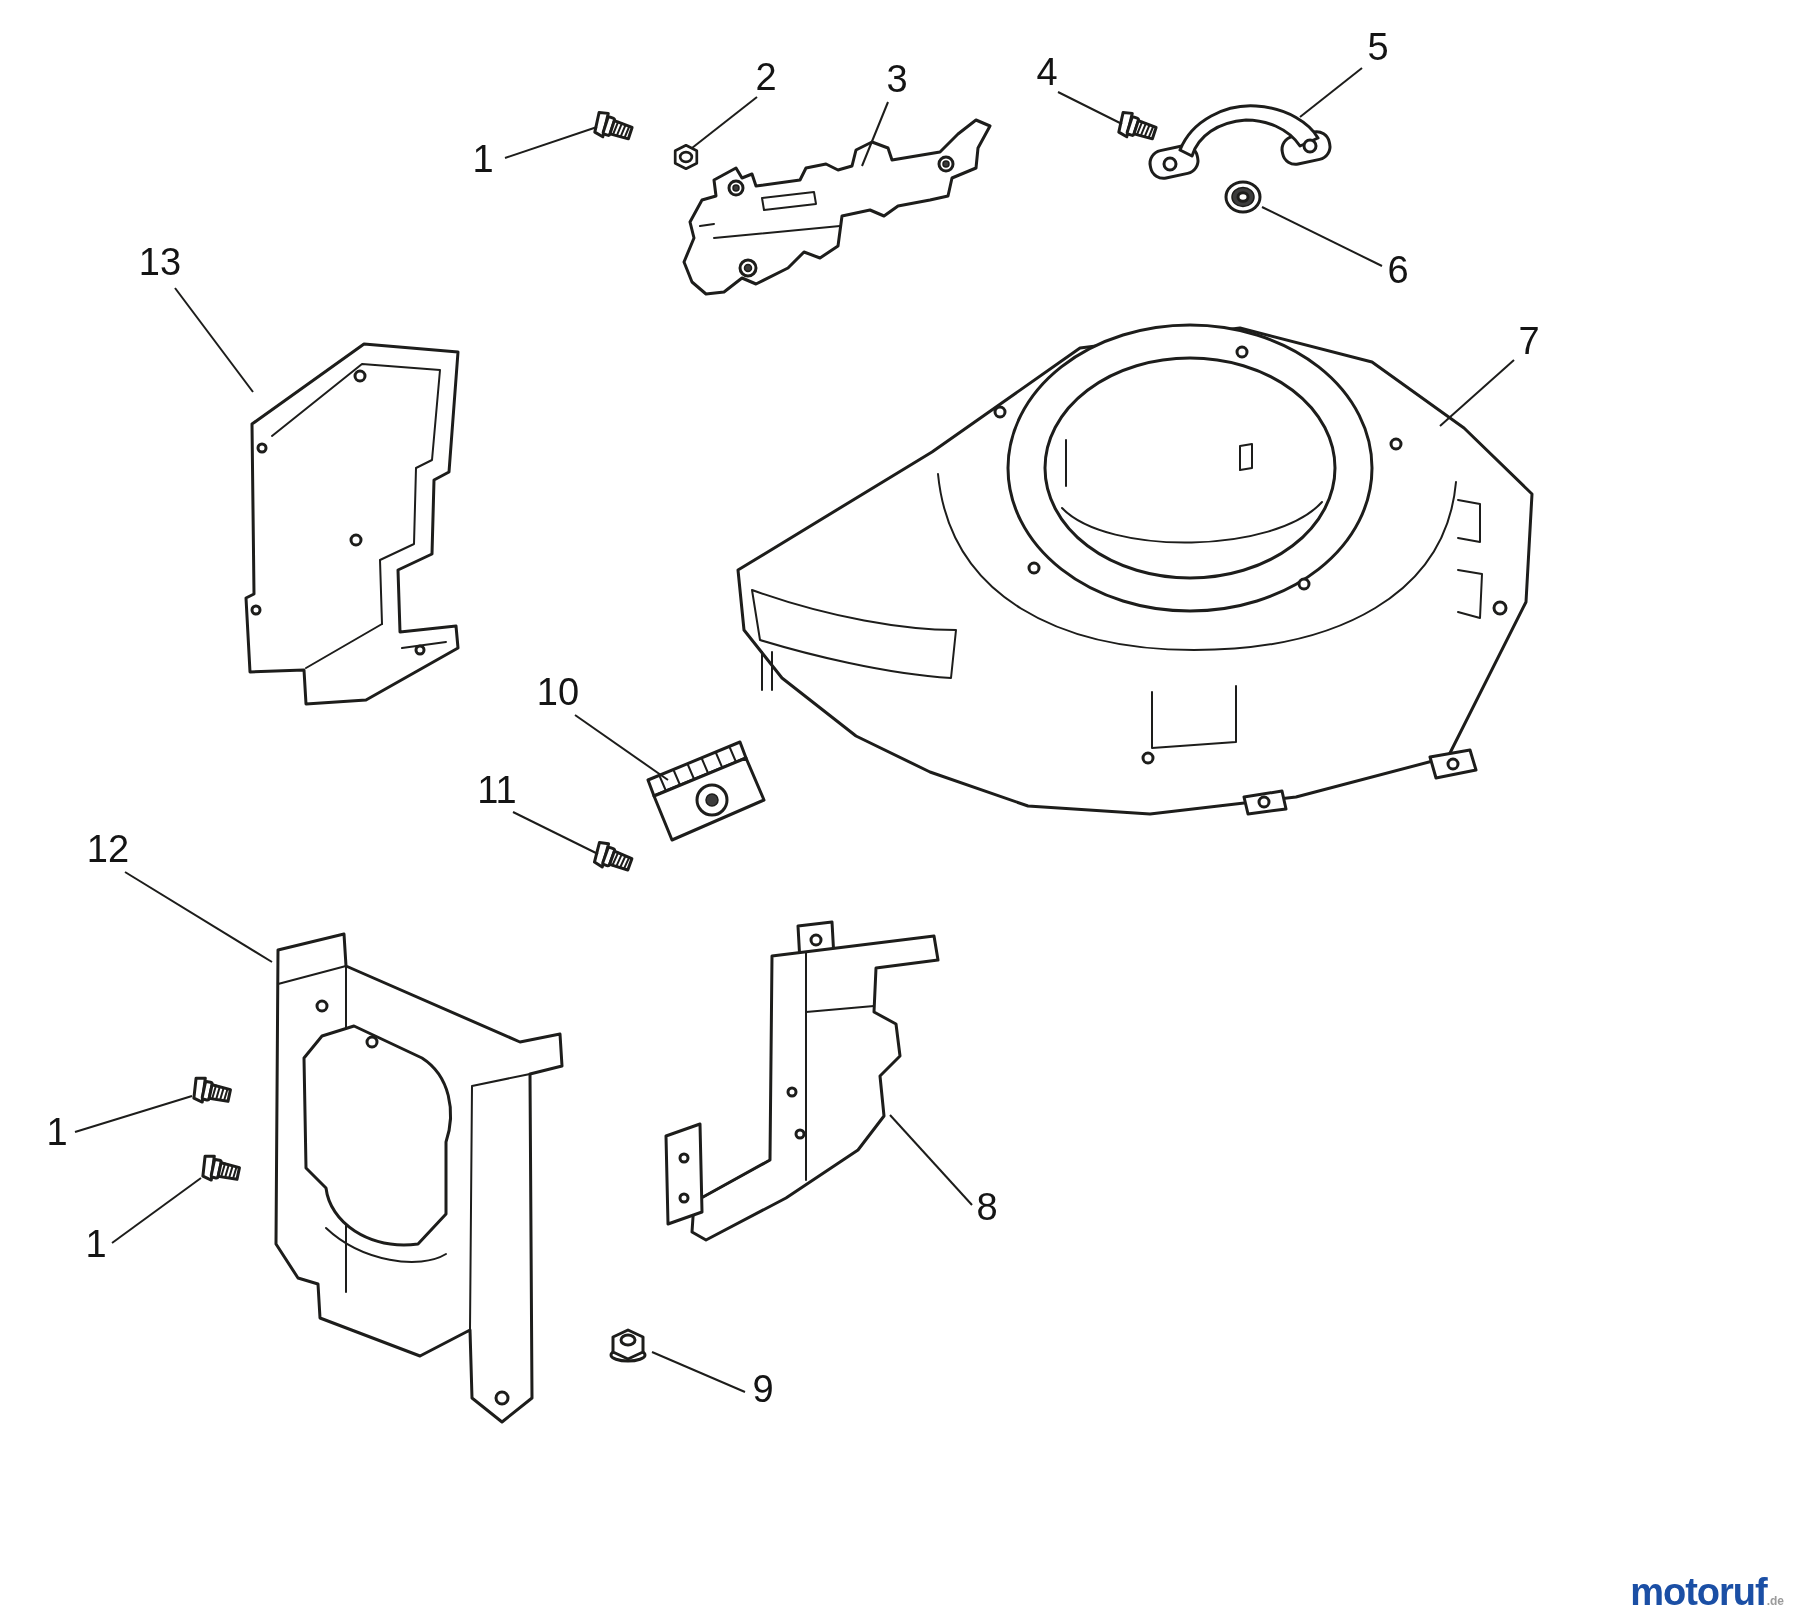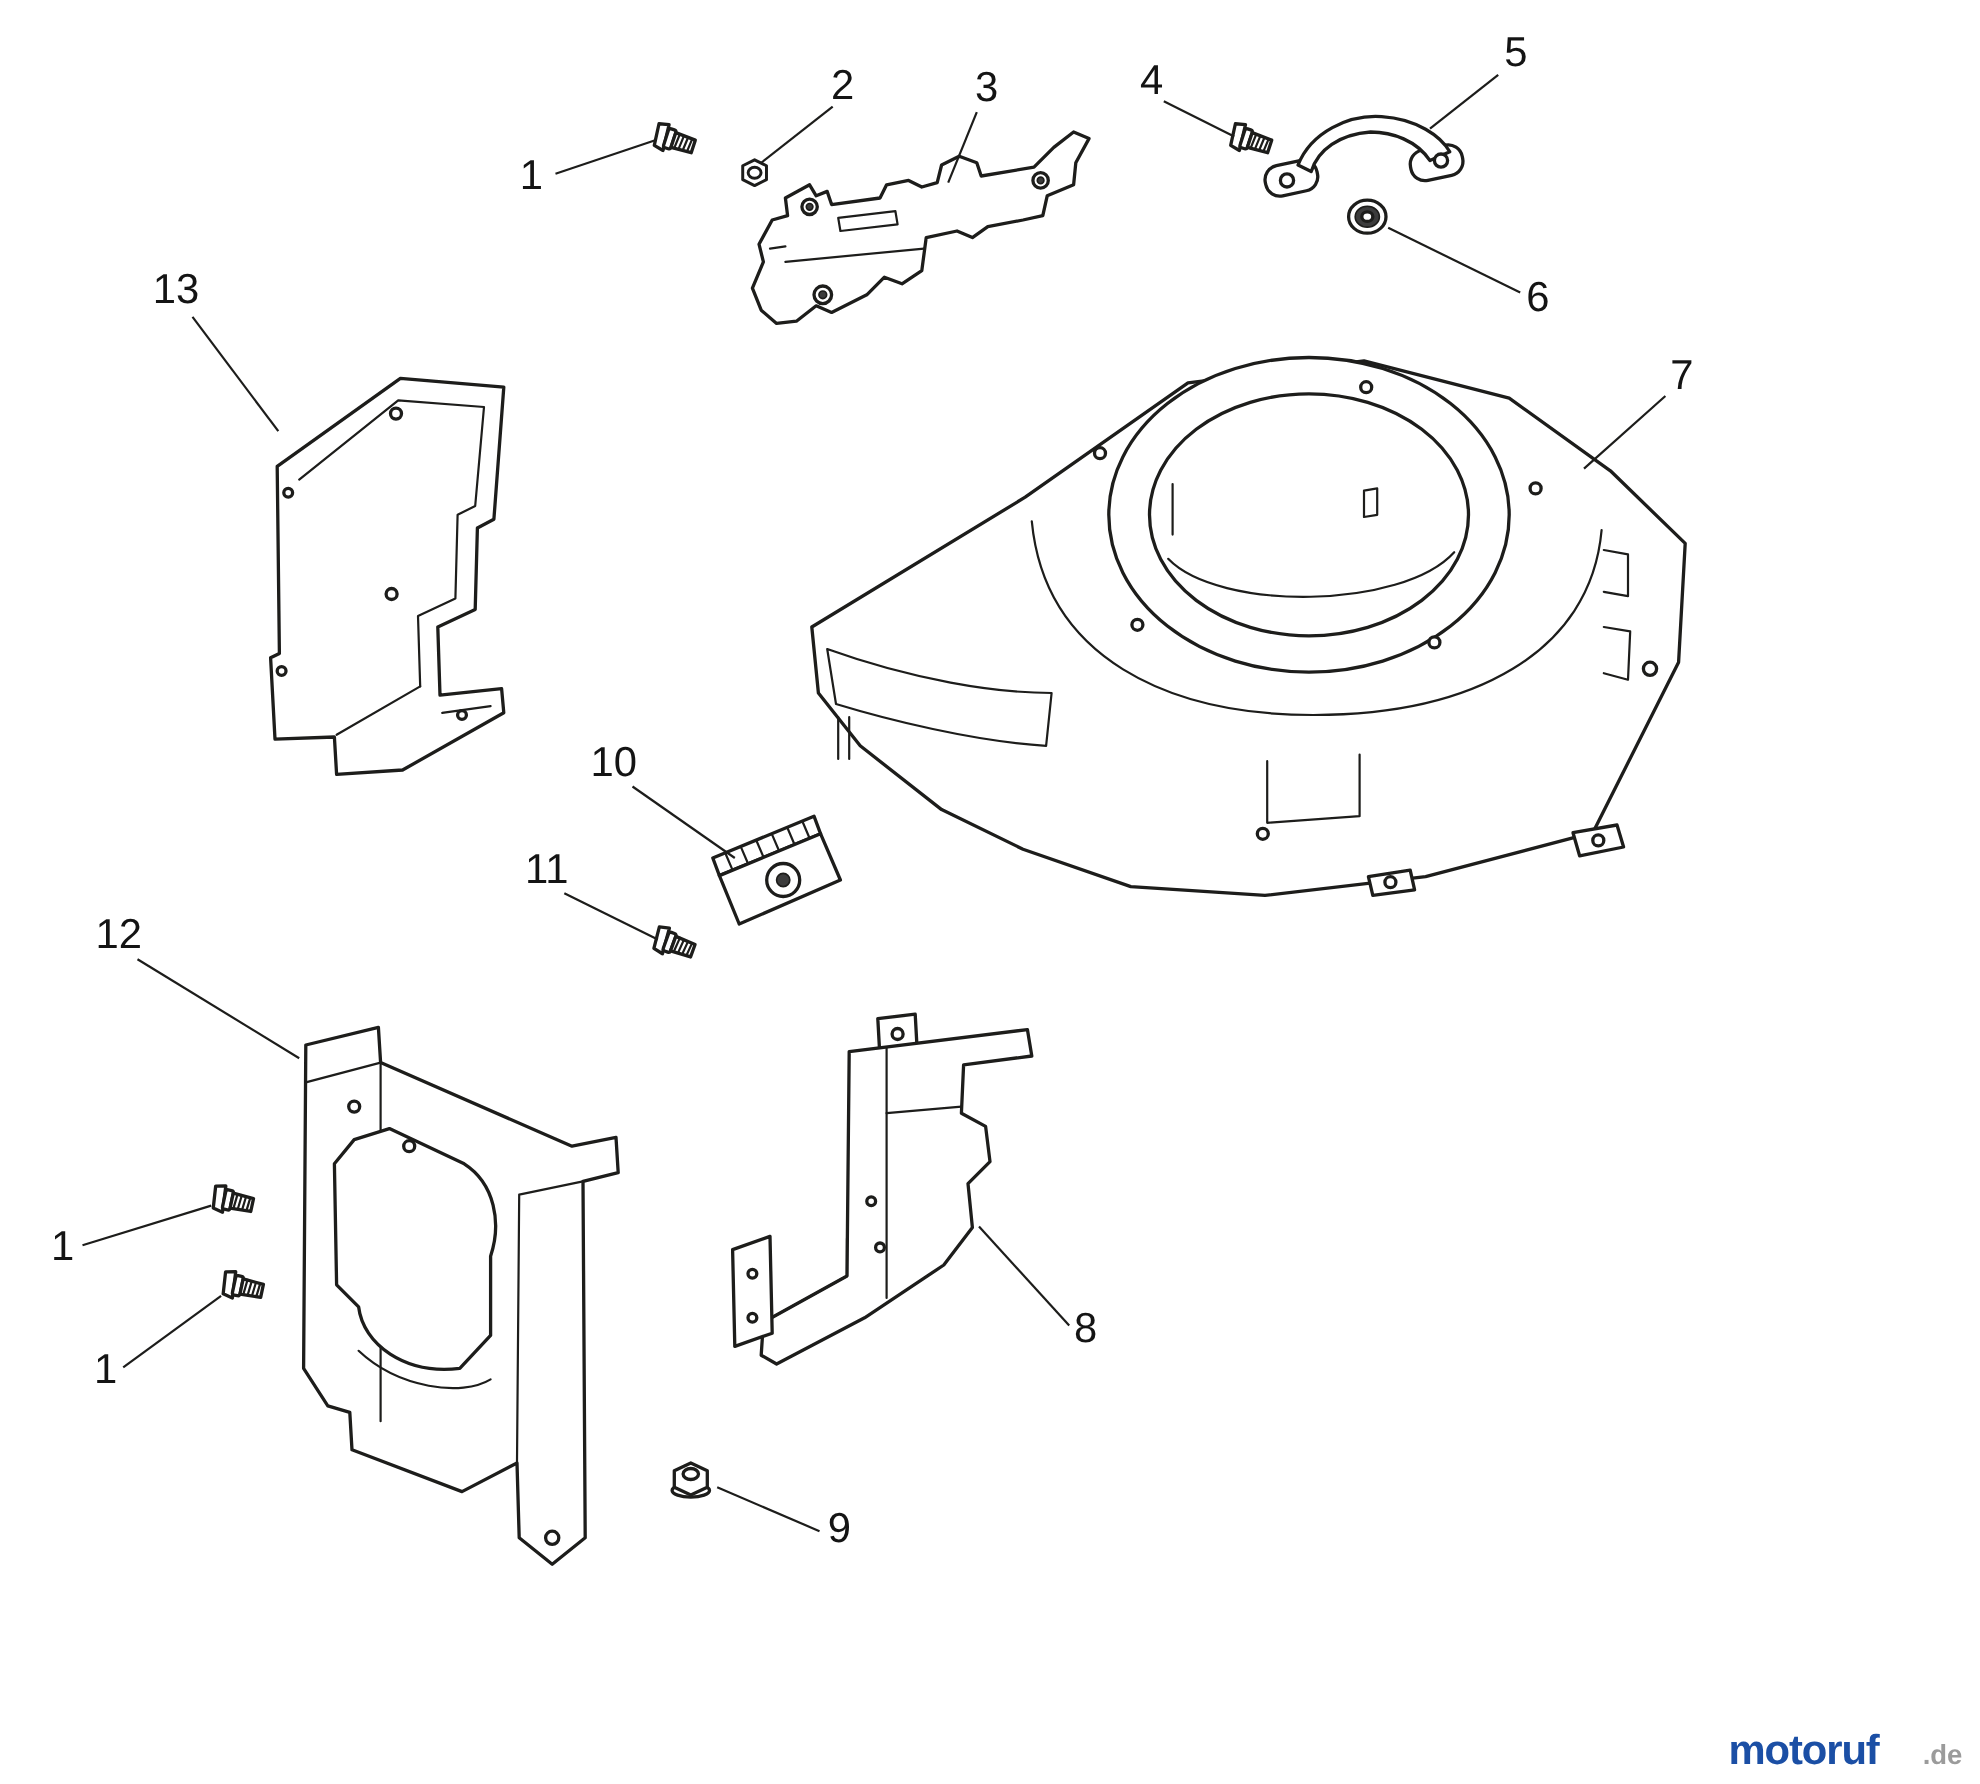--- a/index.html
+++ b/index.html
@@ -21,31 +21,30 @@
     fill:#141414;
     font-family:"Liberation Sans", sans-serif;
     text-anchor:middle;
   }
   
   .watermark{
     position:absolute;
     right:16px;bottom:8px;
     display:flex;align-items:baseline;
     user-select:none;
-    gap:40px;
   }
   .wm-name{
     color:#1b4fa5;
     font-weight:bold;
     font-size:38px;
     letter-spacing:-1px;
   }
   .wm-tld{
     color:#9b9b9b;
-    font-size:25px;
+    font-size:12px;
     font-weight:bold;
   }
 </style>
 </head>
 <body>
 
 <div class="stage">
 
   <svg width="1800" height="1622" viewBox="0 0 1800 1622" xmlns="http://www.w3.org/2000/svg">
 

